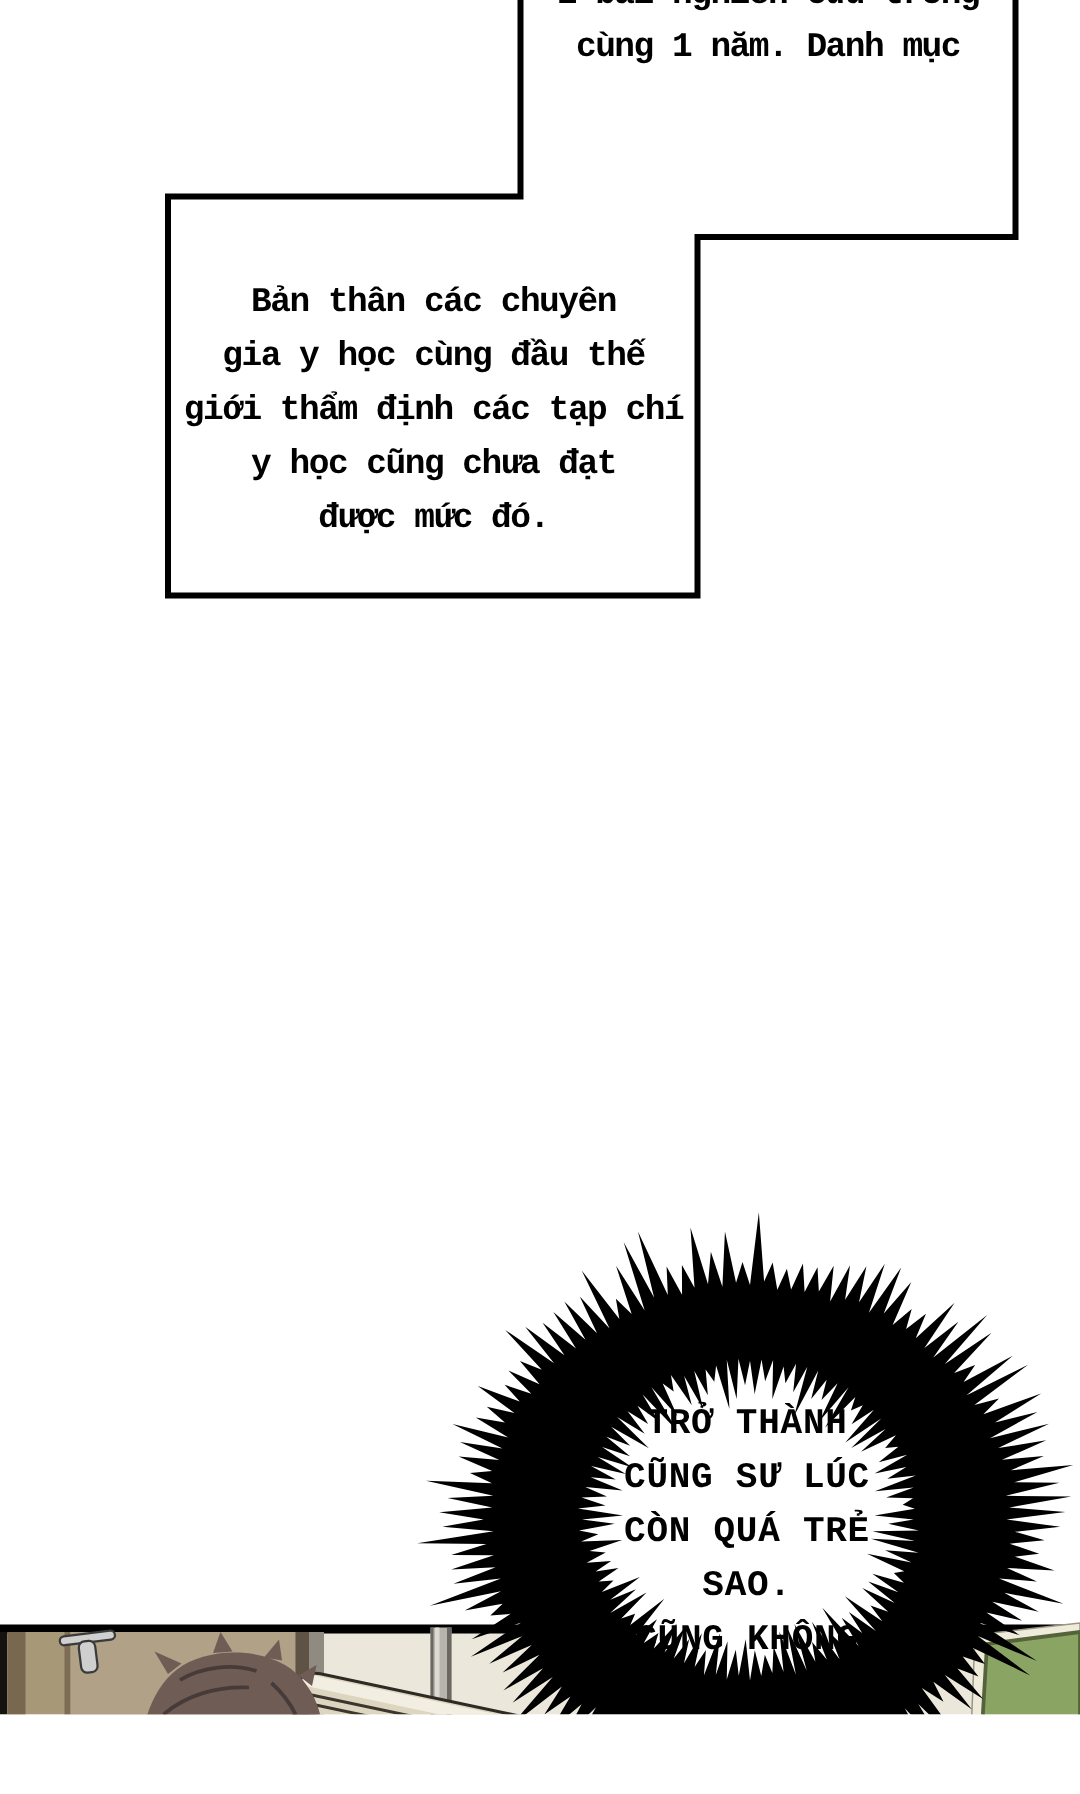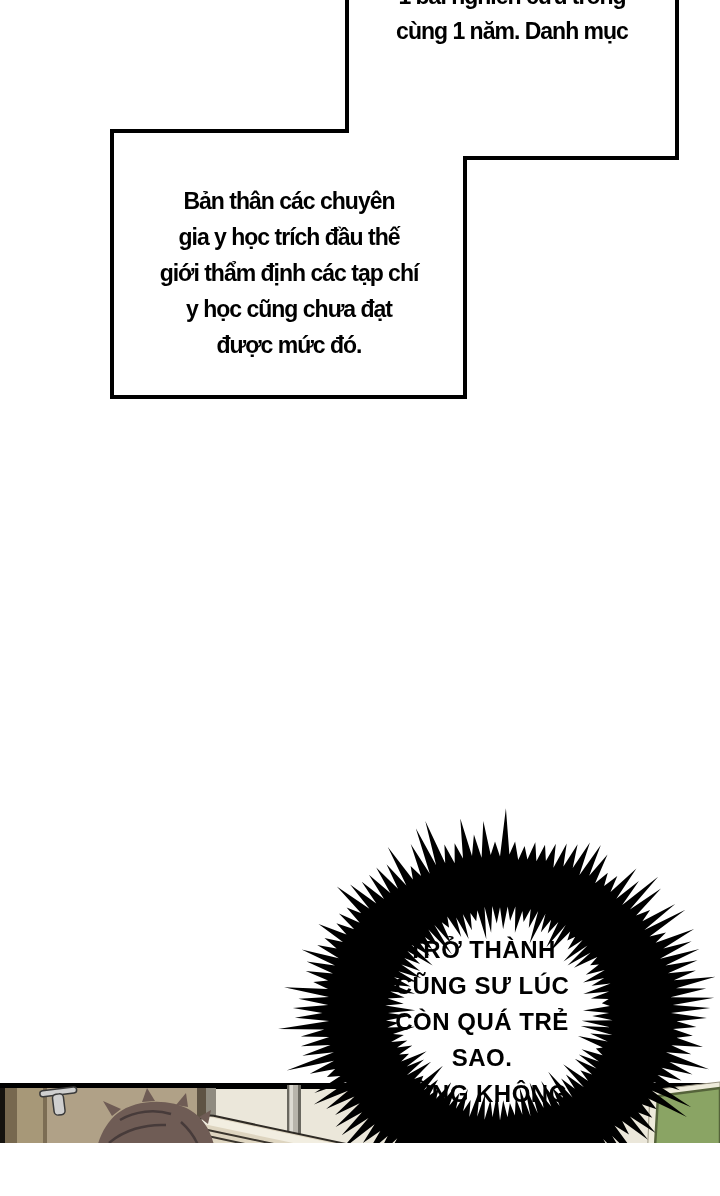--- a/index.html
+++ b/index.html
@@ -1,18 +1,18 @@
 <!DOCTYPE html>
 <html><head>
 <meta charset="utf-8">
 <style>
   html,body{margin:0;padding:0;background:#fff;}
   .page{
     position:relative;width:720px;height:1143px;overflow:hidden;
-    background:#fff;font-family:Liberation Sans, sans-serif;
+    background:#fff;font-family:Liberation Mono, monospace;
   }
   svg{display:block;}
   .bubble-text{
     position:absolute;text-align:center;color:#000;font-weight:bold;
     font-size:23px;line-height:35px;letter-spacing:-1px;white-space:nowrap;
     z-index:3;
   }
   .bubble-text .ln{white-space:nowrap;}
   .b2{line-height:36px;}
   .burst-text{
@@ -33,21 +33,21 @@
     <path d="M347,-8 L347,131 L112,131 L112,397 L465,397 L465,158 L677,158 L677,-8" fill="#ffffff" stroke="#000000" stroke-width="4" stroke-linejoin="miter"></path>
   </svg>
 
   <div class="bubble-text" style="left:347px;top:-21px;width:330px;">
     <div class="ln">1 bài nghiên cứu trong</div>
     <div class="ln">cùng 1 năm. Danh mục</div>
   </div>
 
   <div class="bubble-text b2" style="left:114px;top:183px;width:350px;">
     <div class="ln">Bản thân các chuyên</div>
-    <div class="ln">gia y học trích đầu thế</div>
+    <div class="ln">gia y học cùng đầu thế</div>
     <div class="ln">giới thẩm định các tạp chí</div>
     <div class="ln">y học cũng chưa đạt</div>
     <div class="ln">được mức đó.</div>
   </div>
 
   <svg id="panel-svg" width="720" height="116" viewBox="0 0 720 116">
 
     <rect x="0" y="5" width="720" height="111" fill="#ebe7da"></rect>
 
     <rect x="0" y="3" width="720" height="6" fill="#000000"></rect>
@@ -110,21 +110,21 @@
       <polygon points="118,88 125,101 113,98" fill="#6f5c55"></polygon>
       <polygon points="132,92 141,107 128,103" fill="#6f5c55"></polygon>
     </g>
   </svg>
 
   <svg id="burst-svg" width="720" height="1196" viewBox="0 0 720 1196">
     <polygon id="burst-outer" fill="#000000" points="671.0,1013.0 706.9,1017.9 676.6,1021.2 696.4,1026.9 673.1,1029.1 692.8,1035.8 676.6,1037.8 703.0,1047.0 671.4,1045.3 691.3,1054.3 666.0,1052.3 709.0,1069.2 669.5,1061.9 692.5,1074.5 661.5,1067.8 681.5,1080.5 657.6,1075.0 679.9,1090.2 653.1,1081.9 691.3,1107.3 651.8,1090.6 686.8,1117.0 648.4,1098.5 656.6,1109.3 641.8,1104.3 652.3,1117.7 638.3,1112.4 655.6,1132.9 629.9,1116.6 648.0,1139.7 622.2,1121.1 629.0,1134.5 614.5,1125.4 646.0,1168.7 612.2,1136.0 632.0,1169.2 603.2,1138.9 622.5,1174.7 595.9,1143.8 604.5,1166.5 587.0,1146.4 594.1,1168.7 578.9,1150.0 591.0,1185.7 570.7,1153.6 572.3,1169.1 562.8,1157.9 564.4,1176.1 554.0,1160.1 556.7,1185.1 544.7,1160.3 544.2,1177.8 537.2,1168.4 537.9,1197.6 526.9,1162.8 529.3,1216.0 518.2,1166.6 516.8,1206.1 509.0,1165.3 505.4,1200.6 500.0,1172.0 494.9,1187.2 490.8,1169.3 484.1,1194.6 481.8,1166.7 471.9,1206.7 473.0,1163.5 460.3,1207.5 463.1,1167.0 455.5,1179.0 455.7,1159.1 445.4,1178.0 445.6,1161.5 432.8,1184.0 438.0,1155.8 421.1,1185.1 428.8,1154.8 417.8,1167.3 418.8,1154.6 404.5,1171.4 411.4,1149.1 397.0,1164.0 404.0,1144.1 374.4,1179.3 397.3,1138.2 376.0,1158.8 387.7,1136.1 367.0,1153.5 380.3,1131.0 362.9,1143.0 374.6,1124.3 340.5,1150.6 368.5,1118.0 341.7,1135.2 362.0,1112.2 335.6,1127.0 359.7,1103.2 335.1,1115.0 354.5,1096.6 326.1,1109.1 348.0,1090.8 313.9,1104.5 347.2,1081.8 314.4,1092.9 340.4,1075.9 326.9,1077.0 335.1,1069.1 309.8,1073.7 334.0,1060.8 286.6,1070.5 333.9,1052.3 302.3,1055.8 330.4,1044.9 300.8,1046.3 329.2,1036.9 300.8,1036.6 324.3,1029.4 278.1,1028.9 329.1,1020.9 294.9,1017.8 322.4,1013.0 292.8,1008.1 328.2,1005.0 298.4,998.7 328.9,997.1 284.0,987.2 328.0,988.9 313.3,982.0 328.1,980.6 305.7,971.0 332.9,973.4 306.6,961.4 335.0,965.6 301.6,949.4 338.8,958.3 317.2,945.0 336.6,948.4 324.5,937.9 342.9,942.0 318.5,924.0 346.5,934.4 336.4,923.2 354.2,929.2 338.9,913.6 359.7,922.8 346.6,907.4 361.2,913.2 336.8,886.6 369.4,908.8 350.1,884.5 376.3,903.5 361.7,881.8 384.0,899.0 368.9,874.7 390.3,893.1 376.2,867.6 398.0,888.8 386.5,864.3 406.4,885.6 387.8,847.0 412.9,879.4 410.6,865.9 421.1,876.0 410.7,843.9 429.8,873.7 415.8,828.2 436.1,865.2 425.3,821.0 445.2,863.3 444.4,844.4 454.7,863.2 454.6,843.3 463.0,858.5 460.3,818.4 472.0,856.1 473.9,834.5 481.6,857.8 483.3,821.0 490.7,855.1 495.0,841.4 500.0,856.6 505.9,808.2 509.4,854.4 515.1,841.6 518.2,859.9 524.6,845.9 527.4,859.6 535.3,842.3 536.4,861.3 545.0,844.8 545.9,861.0 555.8,843.8 553.4,867.7 566.7,843.5 563.4,866.5 577.6,844.2 572.7,868.1 589.9,842.5 579.3,875.2 600.8,845.0 589.2,875.7 607.5,854.6 595.1,883.3 607.8,872.7 604.1,886.0 617.3,875.9 610.5,892.1 636.4,868.5 616.3,898.7 638.9,881.1 622.2,905.0 658.1,876.7 629.9,909.4 661.0,888.5 636.1,915.4 650.1,910.0 642.4,921.3 675.2,903.9 644.4,930.1 685.4,909.8 649.6,936.6 666.0,932.4 655.6,942.8 694.1,929.0 663.3,948.4 691.6,941.3 660.0,958.8 699.4,949.1 665.5,965.4 697.5,960.2 668.0,973.2 695.9,970.6 673.9,980.2 715.5,976.7 676.1,988.2 706.2,988.5 670.5,997.2 714.2,997.7 672.8,1005.0 710.3,1008.0"></polygon>
     <polygon id="burst-inner" fill="#ffffff" points="609.1,1013.0 592.2,1015.9 612.6,1020.3 581.6,1020.8 610.0,1027.3 580.7,1025.9 612.4,1035.1 590.1,1033.5 607.7,1041.6 578.0,1035.9 602.8,1047.5 595.9,1048.6 602.6,1055.2 581.5,1049.2 598.9,1061.5 578.8,1054.4 596.5,1068.6 574.8,1058.7 592.1,1074.5 580.3,1070.3 588.2,1080.9 563.2,1064.2 583.9,1087.3 565.9,1074.6 574.8,1088.7 561.1,1078.5 572.5,1097.5 548.2,1071.8 564.3,1099.1 552.5,1088.0 559.7,1106.1 541.2,1081.1 551.2,1106.4 541.4,1094.6 543.6,1107.9 529.6,1082.6 537.8,1113.6 524.5,1084.4 530.6,1116.5 519.6,1087.6 522.4,1114.7 515.7,1097.9 514.9,1115.4 509.9,1103.1 507.5,1117.3 503.2,1100.2 500.0,1120.4 497.1,1092.9 492.5,1117.2 490.5,1099.8 484.5,1119.7 485.0,1094.2 477.2,1116.7 480.1,1088.8 469.3,1116.9 470.6,1100.0 463.1,1111.3 467.9,1088.9 456.0,1108.8 459.4,1092.9 449.2,1105.7 456.7,1084.8 443.0,1101.6 451.2,1082.3 435.9,1099.0 439.0,1088.6 429.2,1095.4 438.0,1079.5 424.0,1090.0 442.9,1065.8 420.2,1083.4 423.4,1075.8 414.2,1079.0 431.0,1061.7 406.8,1075.3 424.0,1059.5 406.8,1066.5 426.6,1051.3 401.2,1061.4 409.0,1053.7 399.2,1054.4 412.3,1045.4 397.1,1047.6 407.4,1040.6 391.1,1041.9 403.8,1035.0 393.0,1034.0 414.8,1026.7 387.5,1027.6 398.9,1022.8 386.0,1020.4 409.8,1015.9 388.0,1013.0 415.3,1010.3 385.3,1005.6 403.7,1003.7 387.7,998.4 404.6,997.6 390.2,991.4 415.1,993.7 393.8,984.9 410.5,986.4 394.0,977.3 417.2,982.6 398.5,971.3 421.4,978.2 401.4,964.6 420.0,970.9 404.3,957.9 420.1,963.9 407.4,951.1 432.6,965.5 411.4,944.7 429.8,955.8 418.4,940.9 432.1,949.3 425.0,937.1 438.9,947.4 428.4,929.6 451.6,954.0 434.3,924.8 451.6,944.2 441.8,922.3 449.1,927.7 447.3,916.6 461.2,936.9 456.1,917.4 468.7,939.1 462.8,913.9 471.9,930.2 470.4,913.0 476.2,921.2 477.4,910.3 486.3,939.3 484.5,906.5 491.1,932.7 492.3,905.9 496.7,923.5 500.0,907.2 503.1,929.3 507.7,906.4 510.1,920.9 515.4,906.6 514.9,932.7 522.4,911.0 523.6,922.1 530.7,909.1 528.8,928.1 538.2,911.1 529.5,943.7 545.5,913.7 540.8,932.6 551.1,919.8 547.7,933.4 558.4,922.1 546.4,947.3 565.7,924.9 550.0,951.8 570.2,931.4 567.3,940.4 575.2,936.8 567.7,949.5 582.6,939.9 563.5,961.6 587.5,945.6 567.5,965.4 590.4,952.7 574.0,967.8 597.3,956.9 590.1,965.3 598.9,964.5 585.8,974.8 604.8,969.9 583.1,982.4 604.2,978.0 591.5,985.8 610.5,983.6 583.3,994.1 609.1,991.6 590.8,998.4 608.7,998.9 601.8,1003.2 609.9,1005.9 583.0,1010.4"></polygon>
   </svg>
 
-  <div class="burst-text" style="left:332px;top:932px;width:300px;">
+  <div class="burst-text" style="left:348px;top:932px;width:300px;">
     <div class="ln">TRỞ THÀNH</div>
     <div class="ln">CŨNG SƯ LÚC</div>
     <div class="ln">CÒN QUÁ TRẺ</div>
     <div class="ln">SAO.</div>
     <div class="ln">CŨNG KHÔNG</div>
   </div>
 
 </div>
 
 </body></html>

